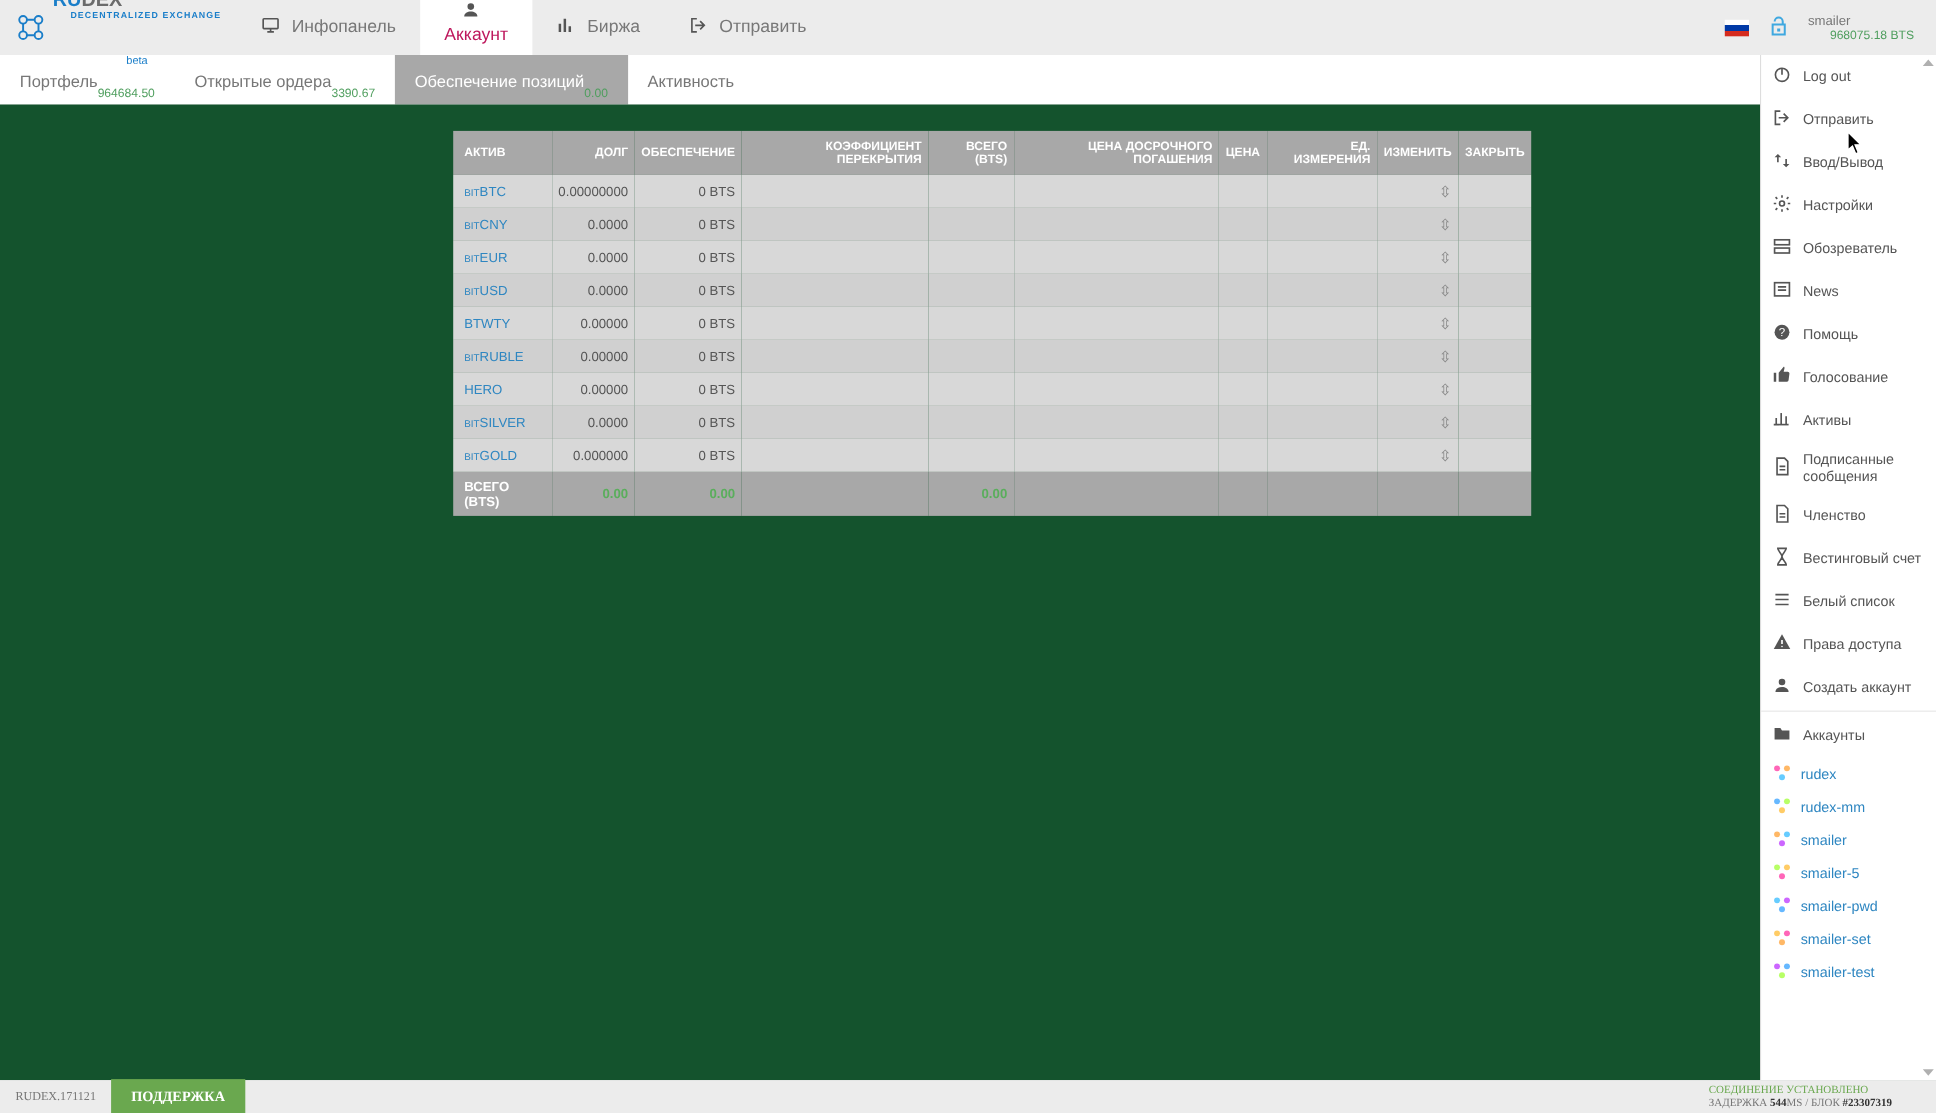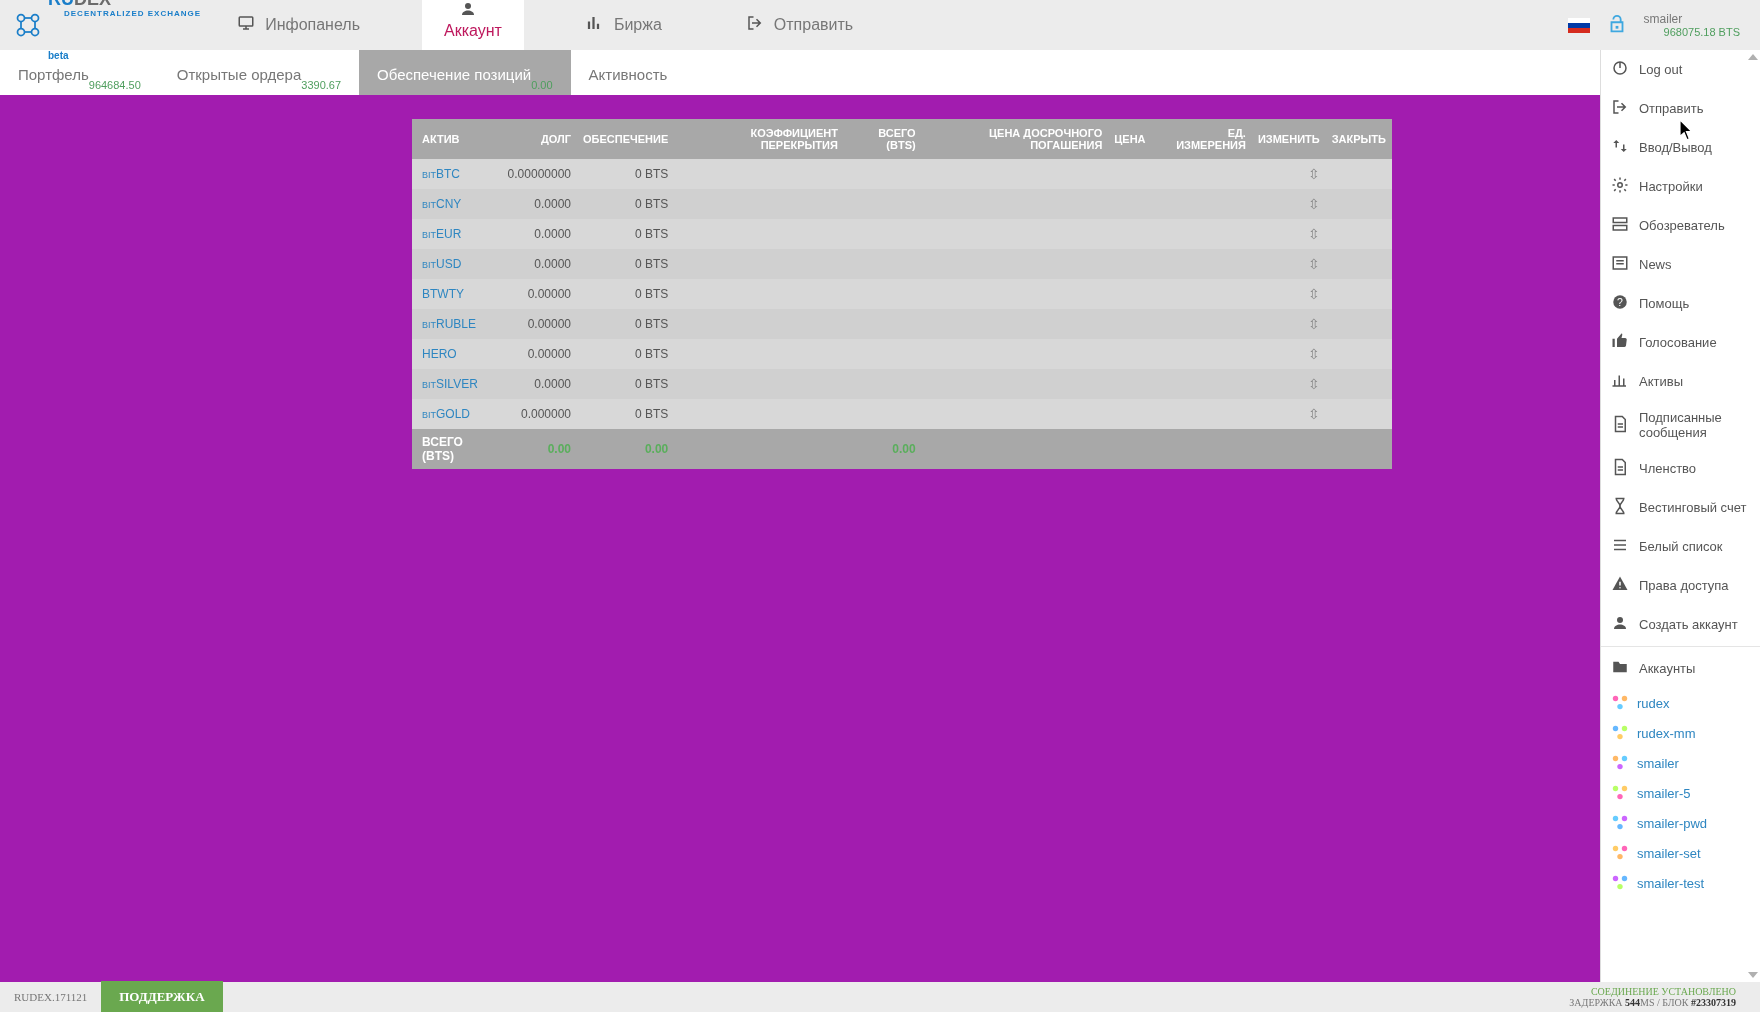--- a/index.html
+++ b/index.html
@@ -5,43 +5,43 @@
 * { margin: 0; padding: 0; box-sizing: border-box; }
 body { font-family: Arial, Helvetica, sans-serif; background: #ececec; overflow: hidden; height: 1012px; width: 1760px; position: relative; }
 
 
 .header { height: 50px; background: #ececec; display: flex; align-items: center; border-bottom: 0px solid #ddd; }
 .logo { display: flex; align-items: center; padding: 0 14px; font-weight: bold; font-size: 18px; color: #1a7ec9; }
 .logo svg { margin-right: 6px; }
 .logo .ru { color: #1a7ec9; }
 .logo .dex { color: #6b6b6b; }
 .logo .sub { font-size: 8px; color: #1a7ec9; display:block; line-height:8px; text-align:left; letter-spacing:1px;margin-left:16px; }
-.logo .beta { font-size: 10px; color: #1a7ec9; display:block; text-align:left; font-weight:bold;margin-top:32px;}
-.nav-tabs { display: flex; height: 100%; gap: 40px; }
+.logo .beta { font-size: 10px; color: #1a7ec9; display:block; text-align:center; font-weight:normal;margin-top:32px;}
+.nav-tabs { display: flex; height: 100%; }
 .nav-tab { display: flex; align-items: center; padding: 0 22px; color: #777; font-size: 16px; cursor: pointer; }
 .nav-tab.active { background: #fff; color: #be185d; flex-direction: column; }
 .nav-tab .icon { margin-right: 10px; fill: #777; }
 .nav-tab.active .icon { fill: #555; }
 .header-right { margin-left: auto; display: flex; align-items: center; padding-right: 20px; gap: 16px; }
 .flag { width: 22px; height: 15px; display: inline-block; }
 .flag-ru { background: linear-gradient(to bottom, #fff 0 33%, #0039a6 33% 66%, #d52b1e 66% 100%); }
 .lock-icon { fill: #1a7ec9; }
 .account-info { display: flex; flex-direction: column; align-items: flex-start; font-size: 12px; }
 .account-info .name { color: #777; }
 .account-info .balance { color: #4f9e5e; font-size: 11px; margin-left: 20px; }
 
 
 .subtabs { height: 45px; background: #fff; display: flex; align-items: stretch; border-bottom: 0px solid #ccc; }
 .subtab { padding: 8px 18px 4px; color: #777; font-size: 15px; cursor: pointer; display:flex; flex-direction:row; justify-content:flex-start; align-items:center; }
 .subtab.active { background: #a8a8a8; color: #fff; }
 .subtab .val { font-size: 11px; color: #4f9e5e; align-self: flex-end; }
 .subtab.active .val { color: #4f9e5e; }
 
 
-.main { position: absolute; top: 95px; left:0; right: 0; bottom: 30px; background: #a21caf; padding-left: 44px; }
+.main { position: absolute; top: 95px; left:0; right: 0; bottom: 30px; background: #14532d; padding-left: 44px; }
 .table-wrap { margin: 0 auto; width: 980px; margin-top: 0px; padding-top: 24px;}
 table { width: 100%; border-collapse: collapse; font-size: 12px; }
 thead { background: #a8a8a8; color: #fff; font-weight: bold; }
 thead th { padding: 8px 6px; text-align: right; font-size: 11px; }
 thead th:first-child { text-align: left; padding-left: 10px; }
 tbody tr { background: #d8d8d8; }
 tbody tr:nth-child(even) { background: #d0d0d0; }
 tbody td { padding: 7px 6px; text-align: right; color: #555; }
 tbody td:first-child { text-align: left; padding-left: 10px; }
 .asset-link { color: #2e86c1; cursor: pointer; }
@@ -60,21 +60,21 @@
 .side-item { display: flex; align-items: center; padding: 9px 10px; color: #555; font-size: 13px; cursor: pointer; }
 .side-item .sicon { width: 20px; margin-right: 8px; fill: #555; flex-shrink:0; }
 .acct-link { color: #2e86c1; display:flex; align-items:center; padding: 6px 10px; font-size:13px; cursor:pointer; }
 .acct-link .av { width:18px; height:18px; margin-right:8px; }
 .divider { height:1px; background:#e5e5e5; margin: 2px 0;}
 
 
 .footer { position: absolute; bottom: 0; left: 0; right: 0; height: 30px; background: #ececec; display: flex; align-items: center; font-size: 11px; color: #777; font-family: Liberation Serif, serif; }
 .footer .ver { padding: 0 14px; }
 .footer .support { background: #6aa84f; color: #fff; padding: 8px 18px; font-weight: bold; cursor:pointer; font-size: 13px; }
-.footer-right { margin-left: auto; text-align: right; padding-right: 24px; }
+.footer-right { margin-left: auto; padding-right: 40px; }
 .footer-right .conn { color: #6aa84f; font-size: 10px; }
 .footer-right .lat { color: #777; font-size: 10px; }
 .footer-right .lat .num { color: #333; font-weight:bold; }
 
 .cursor { position:absolute; top: 120px; right: 66px; width:14px; height:18px; pointer-events:none; }
 .cursor svg { fill:#000; stroke:#fff; stroke-width:1;}
 </style>
 </head>
 <body>
 

